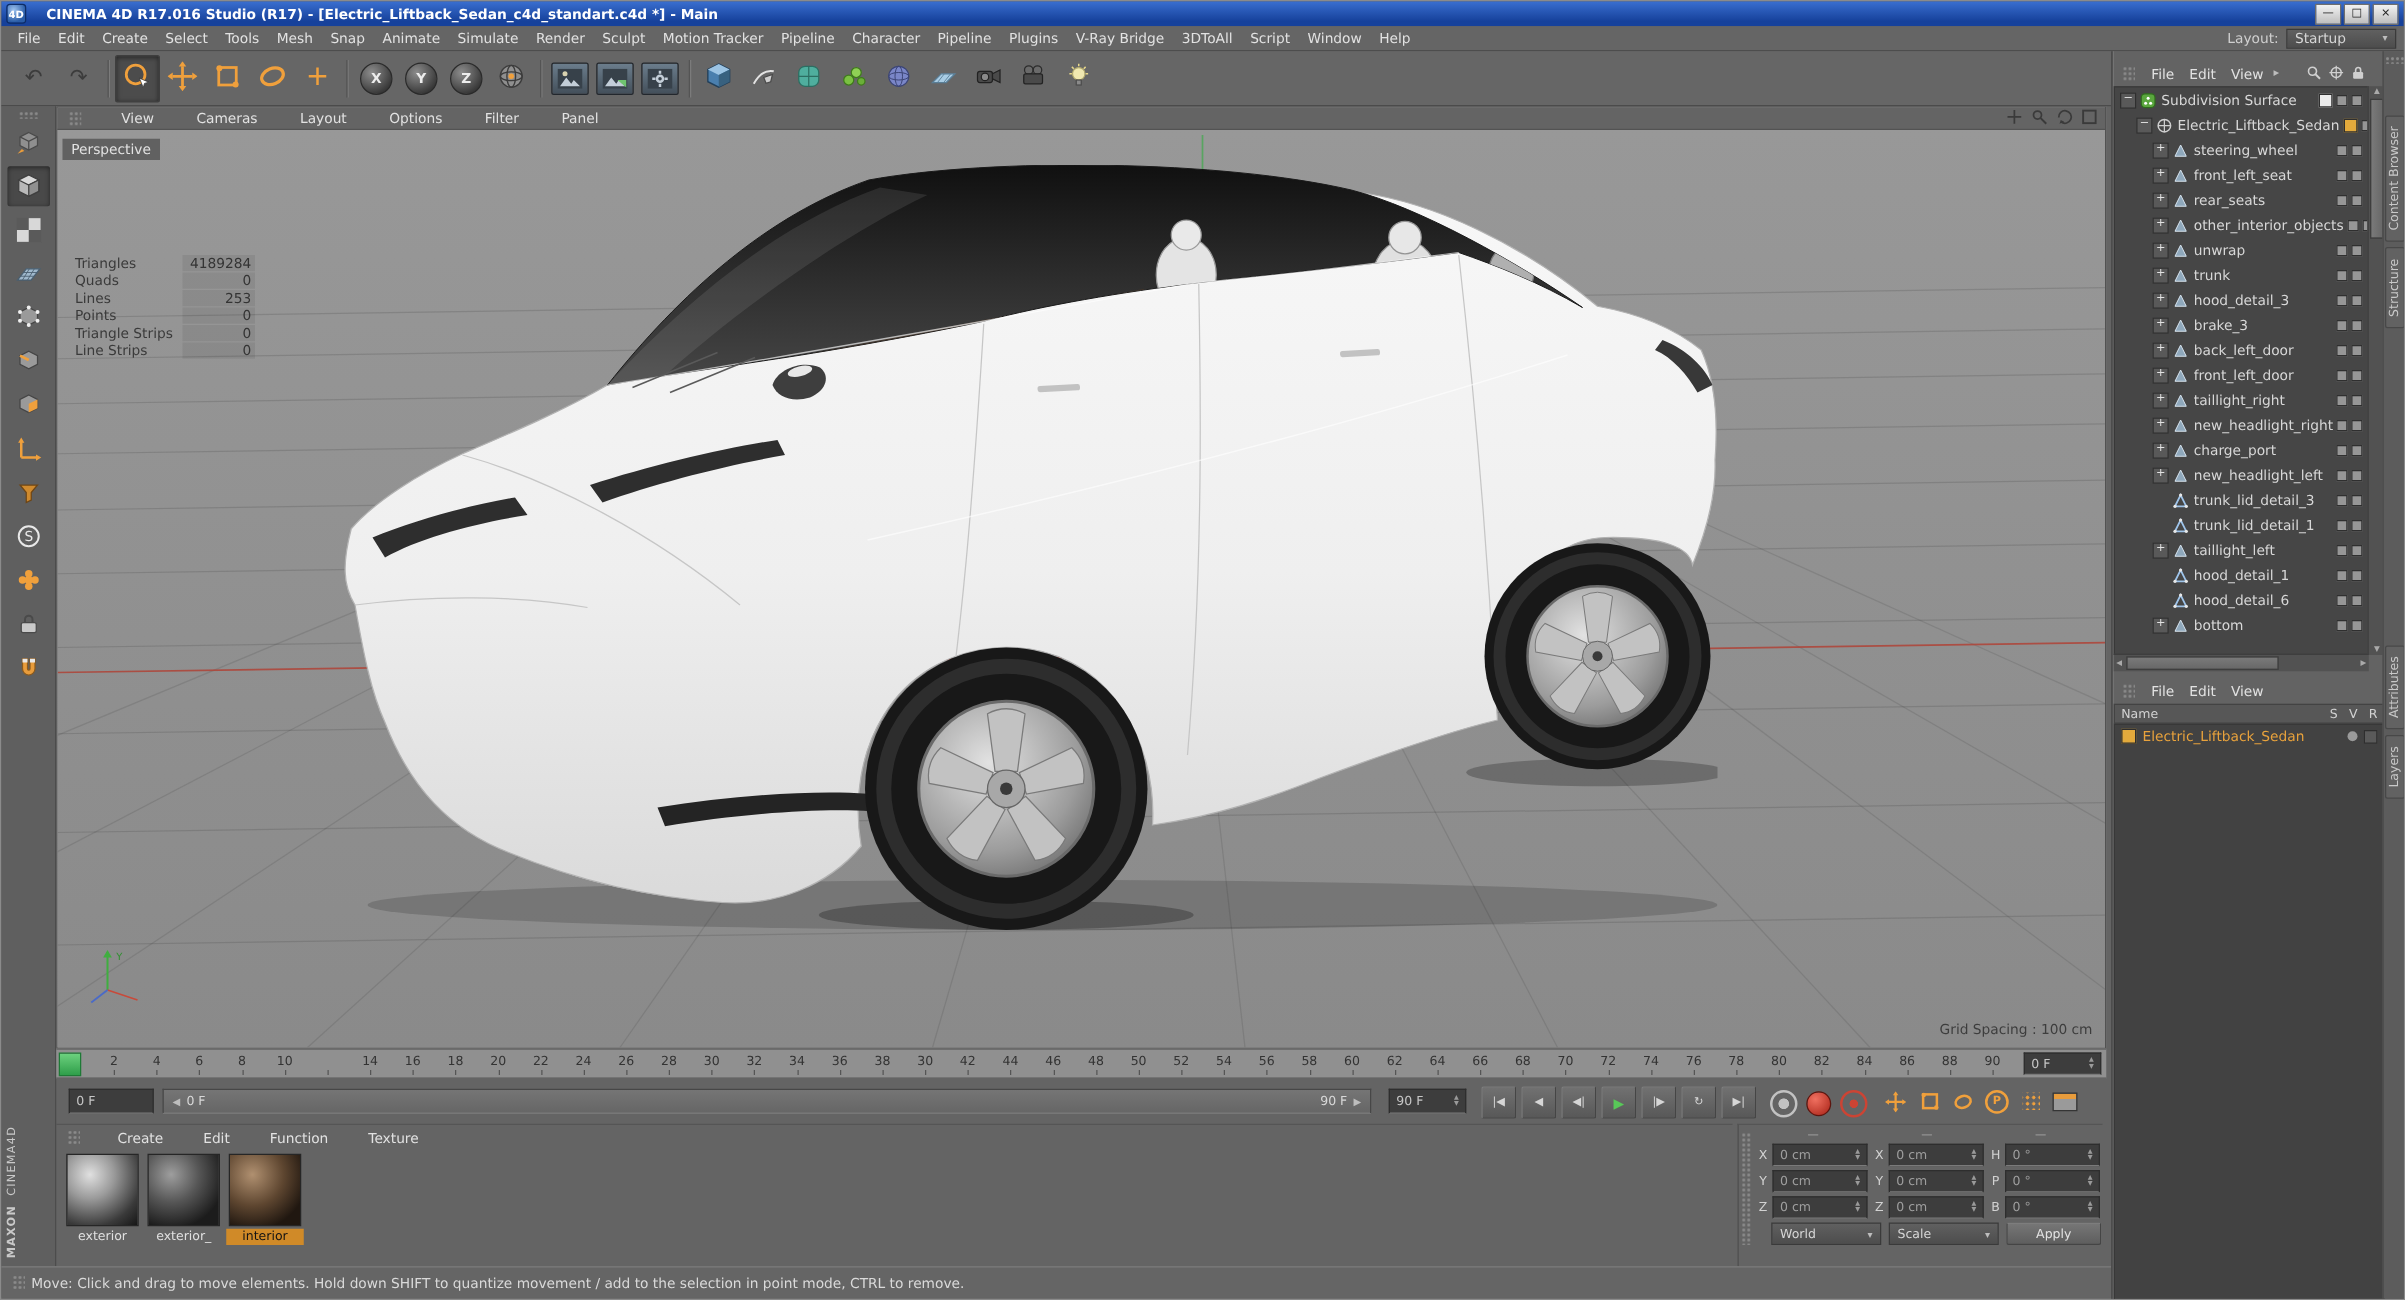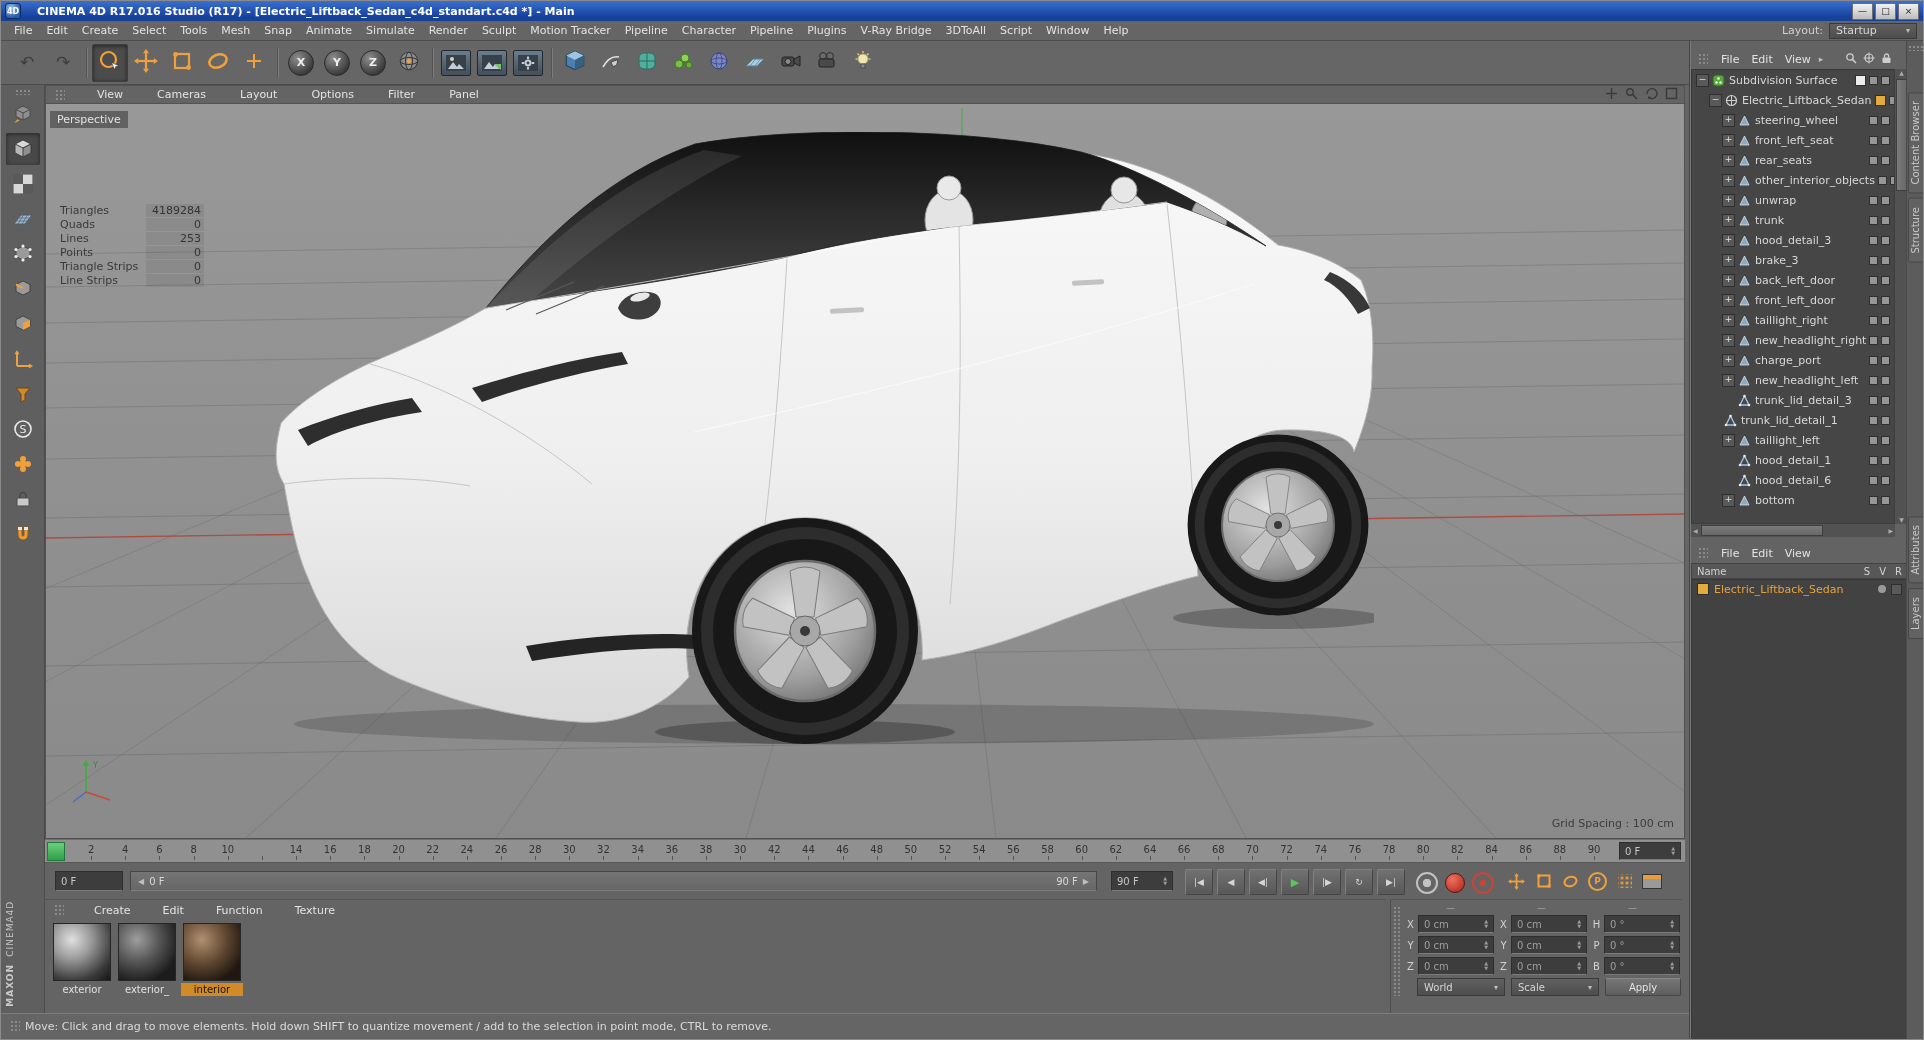--- a/index.html
+++ b/index.html
@@ -1212,21 +1212,21 @@
                 <circle cx="2" cy="11" r="1.3" fill="#e8e8e8"></circle>
                 <circle cx="11" cy="11" r="1.3" fill="#e8e8e8"></circle>
               </svg>
             </span>
             <span>trunk_lid_detail_3</span>
             <span class="badge-wrap">
               <span class="mini-sq"></span>
               <span class="mini-sq"></span>
             </span>
           </div>
-          <div class="om-row" style="padding-left: 16px;">
+          <div class="om-row" style="padding-left: 30px;">
             <span class="expsp"></span>
             <span class="obj-icon">
               <svg width="13" height="13">
                 <path d="M2 11 L6.5 2 L11 11 Z" fill="none" stroke="#9ec4ea" stroke-width="1.4"></path>
                 <circle cx="6.5" cy="2" r="1.3" fill="#e8e8e8"></circle>
                 <circle cx="2" cy="11" r="1.3" fill="#e8e8e8"></circle>
                 <circle cx="11" cy="11" r="1.3" fill="#e8e8e8"></circle>
               </svg>
             </span>
             <span>trunk_lid_detail_1</span>

